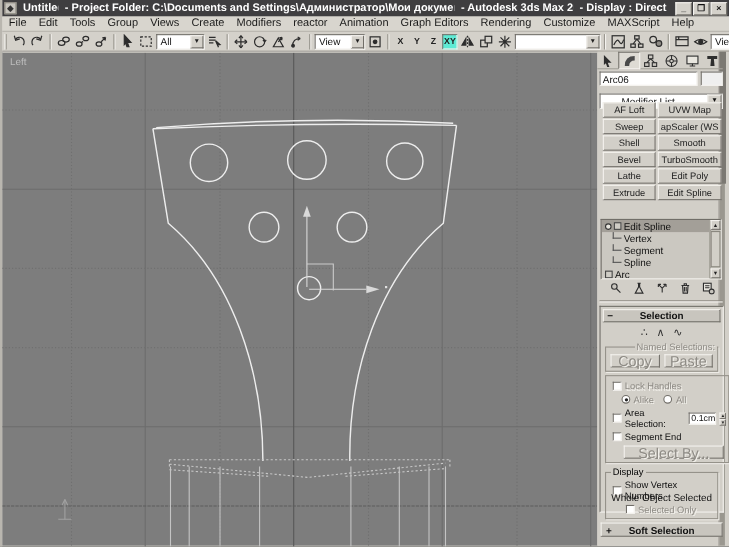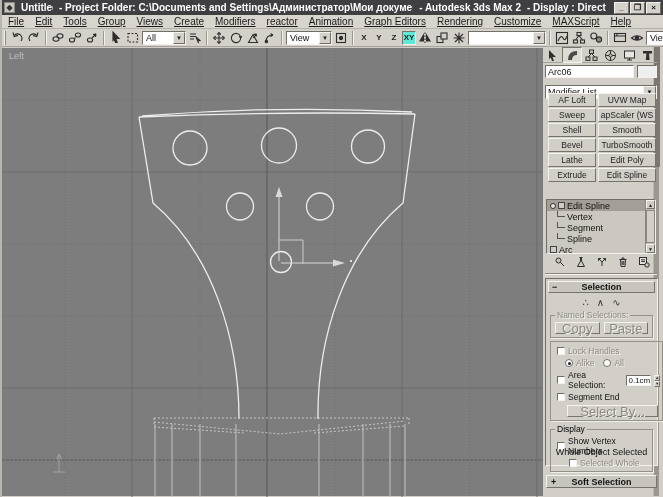--- a/index.html
+++ b/index.html
@@ -6,21 +6,21 @@
   *{box-sizing:border-box;font-family:"Liberation Sans",sans-serif;}
   .app{position:relative;width:663px;height:497px;background:#d2cfc8;overflow:hidden;border-left:2px solid #b9b6af;}
   
   .titlebar{height:15px;background:#3f3e40;display:flex;align-items:center;padding:0 2px;gap:6px;}
   .titlebar .tseg{color:#fff;font-size:10px;font-weight:bold;white-space:nowrap;overflow:hidden;}
   .appicon{width:11px;height:11px;flex:none;background:#c8c5be;border:1px solid #8a877f;display:flex;align-items:center;justify-content:center;font-size:8px;color:#333;}
   .winbtns{margin-left:auto;display:flex;gap:1px;flex:none;}
   .winbtn{width:15px;height:12px;background:#d4d1ca;border:1px solid;border-color:#f4f2ee #716e68 #716e68 #f4f2ee;font-size:8px;line-height:10px;text-align:center;color:#111;font-weight:bold;}
   
   .menubar{height:14px;background:#d8d5ce;display:flex;align-items:center;padding-left:6px;gap:11px;border-bottom:1px solid #b5b2ab;}
-  .menubar span{font-size:10px;color:#1a1a1a;white-space:nowrap;text-decoration:underline;}
+  .menubar span{font-size:10px;color:#1a1a1a;white-space:nowrap;}
   
   .toolbar{height:18px;background:#d4d1ca;display:flex;align-items:center;padding:0 2px;gap:1px;border-bottom:1px solid #a5a29b;}
   .grip{width:3px;height:14px;border-left:1px solid #f4f2ee;border-right:1px solid #8a877f;margin-right:2px;}
   .tsep{width:2px;height:14px;border-left:1px solid #9a978f;border-right:1px solid #f4f2ee;margin:0 2px;}
   .tbi{width:16px;height:15px;display:flex;align-items:center;justify-content:center;flex:none;}
   .tbi svg{display:block;}
   .tdrop{height:14px;background:#fff;border:1px solid;border-color:#716e68 #f4f2ee #f4f2ee #716e68;display:flex;align-items:center;font-size:9px;color:#111;padding-left:3px;position:relative;flex:none;}
   .tdrop .da{margin-left:auto;width:12px;height:12px;background:#d4d1ca;border:1px solid;border-color:#f4f2ee #716e68 #716e68 #f4f2ee;font-size:6px;text-align:center;line-height:11px;color:#222;}
   .axbtn{width:14px;height:14px;font-size:8px;font-weight:bold;color:#222;display:flex;align-items:center;justify-content:center;flex:none;}
   .axbtn.active{background:#5eead4;border:1px solid;border-color:#76736d #f4f2ee #f4f2ee #76736d;}
@@ -31,21 +31,21 @@
   
   .cpanel{position:relative;width:116px;height:449px;background:#d2cfc8;flex:none;font-size:9px;}
   .cp-scroll{position:absolute;right:0;top:0;width:6px;height:449px;background:#9a978f;border-left:1px solid #b9b6af;}
   .cp-scroll .thumb{position:absolute;left:0;top:0;width:6px;height:120px;background:#7b7872;}
   .cp-tabs{position:absolute;left:0;top:0;width:114px;height:16px;display:flex;border-bottom:1px solid #a5a29b;}
   .cptab{flex:1;height:16px;display:flex;align-items:center;justify-content:center;}
   .cptab.active{background:#dedbd4;border:1px solid;border-color:#76736d #f4f2ee #f4f2ee #76736d;}
   .cp-row{position:absolute;left:2px;width:112px;display:flex;gap:3px;}
   .fieldw{height:13px;background:#fff;border:1px solid;border-color:#716e68 #f4f2ee #f4f2ee #716e68;font-size:9px;padding:0 2px;color:#111;display:flex;align-items:center;}
   .swatch{width:20px;height:13px;background:#efefef;border:1px solid;border-color:#716e68 #f4f2ee #f4f2ee #716e68;}
-  .ddfull{width:112px;height:14px;background:#fff;border:1px solid;border-color:#716e68 #f4f2ee #f4f2ee #716e68;display:flex;align-items:center;font-size:9px;color:#111;padding-left:2px;}
+  .ddfull{width:112px;height:14px;background:#fff;border:1px solid;border-color:#716e68 #f4f2ee #f4f2ee #716e68;display:flex;align-items:center;font-size:9px;color:#111;padding-left:19px;}
   .ddfull .da{margin-left:auto;width:13px;height:12px;background:#d4d1ca;border:1px solid;border-color:#f4f2ee #716e68 #716e68 #f4f2ee;font-size:6px;text-align:center;line-height:11px;}
   .modgrid{position:absolute;left:5px;top:46px;width:108px;display:grid;grid-template-columns:48px 58px;grid-auto-rows:15px;gap:0 2px;}
   .modbtn{height:14px;background:#d2cfc8;border:1px solid;border-color:#f4f2ee #76736d #76736d #f4f2ee;font-size:8.5px;color:#222;display:flex;align-items:center;justify-content:center;overflow:hidden;white-space:nowrap;}
   .stack{position:absolute;left:3px;top:152px;width:110px;height:55px;background:#cbc8c1;border:1px solid;border-color:#716e68 #f4f2ee #f4f2ee #716e68;display:flex;}
   .stackrows{flex:1;overflow:hidden;}
   .srow{height:11px;display:flex;align-items:center;font-size:9px;color:#111;padding-left:3px;gap:2px;white-space:nowrap;}
   .srow.active{background:#a39f98;}
   .srow .bulb{width:6px;height:6px;border:1px solid #333;border-radius:50%;background:#e8e6df;flex:none;}
   .srow .mico{width:7px;height:7px;border:1px solid #444;flex:none;background:#cfccc5;}
   .srow.child{padding-left:10px;}
@@ -54,21 +54,21 @@
   .sbtn{height:9px;background:#d2cfc8;border:1px solid;border-color:#f4f2ee #76736d #76736d #f4f2ee;font-size:5px;text-align:center;line-height:8px;color:#222;}
   .sthumb{flex:1;margin:1px 0;background:#d2cfc8;border:1px solid #8a877f;}
   .stacktools{position:absolute;left:4px;top:209px;width:110px;height:14px;display:flex;gap:9px;align-items:center;justify-content:center;}
   .cp-hr{position:absolute;left:2px;top:226px;width:112px;border-top:1px solid #8a877f;border-bottom:1px solid #f4f2ee;}
   .rollout{position:absolute;left:2px;top:231px;width:113px;height:188px;border:1px solid;border-color:#716e68 #f4f2ee #f4f2ee #716e68;background:#d2cfc8;}
   .rhead{margin:2px;height:12px;background:#c8c5be;border:1px solid;border-color:#f4f2ee #76736d #76736d #f4f2ee;font-size:9px;font-weight:bold;color:#111;display:flex;align-items:center;justify-content:center;position:relative;}
   .rhead .pm{position:absolute;left:3px;font-weight:bold;font-size:9px;}
   .soicons{height:14px;display:flex;align-items:center;justify-content:center;gap:8px;color:#333;font-size:10px;}
   fieldset{margin:1px 4px 3px 4px;border:1px solid #95928a;box-shadow:1px 1px 0 #f0eee9;padding:2px 2px 3px 2px;}
   fieldset legend{font-size:8.5px;padding:0 2px;margin-left:2px;}
-  .dis{color:#8e8b85;text-shadow:1px 1px 0 #f2f0eb;}
+  .dis{color:#8e8b85;text-shadow:1px 1px 0 #f2f0eb;text-align:right;}
   .gbtn{height:12px;background:#d2cfc8;border:1px solid;border-color:#f4f2ee #76736d #76736d #f4f2ee;font-size:13px;display:flex;align-items:center;justify-content:center;flex:1;}
   .ckrow{display:flex;align-items:center;gap:3px;font-size:8.5px;margin:2px 0 0 4px;color:#111;}
   .ck{width:8px;height:8px;background:#fff;border:1px solid;border-color:#716e68 #f4f2ee #f4f2ee #716e68;flex:none;}
   .rd{width:8px;height:8px;background:#fff;border:1px solid #716e68;border-radius:50%;flex:none;position:relative;}
   .rd.sel:after{content:"";position:absolute;left:2px;top:2px;width:3px;height:3px;border-radius:50%;background:#222;}
   .spin{width:30px;height:11px;background:#fff;border:1px solid;border-color:#716e68 #f4f2ee #f4f2ee #716e68;font-size:8px;display:flex;align-items:center;padding-left:2px;color:#111;margin-left:11px;}
   .spinbtns{width:8px;height:11px;display:flex;flex-direction:column;}
   .spinbtns div{flex:1;background:#d2cfc8;border:1px solid;border-color:#f4f2ee #76736d #76736d #f4f2ee;font-size:4px;line-height:4px;text-align:center;color:#222;}
   .status{position:absolute;left:0;top:168px;width:100%;text-align:center;font-size:9px;color:#111;}
   .softsel{position:absolute;left:3px;top:428px;width:111px;height:13px;background:#c8c5be;border:1px solid;border-color:#f4f2ee #76736d #76736d #f4f2ee;font-size:9px;font-weight:bold;color:#111;display:flex;align-items:center;justify-content:center;position:absolute;}
@@ -497,21 +497,21 @@
             </div>
         </fieldset>
         <fieldset>
           <legend>Display</legend>
           <div class="ckrow" style="margin-top:0">
               <span class="ck"></span>
               <span>Show Vertex Numbers</span>
             </div>
           <div class="ckrow" style="margin-left:16px">
               <span class="ck"></span>
-              <span class="dis">Selected Whole</span>
+              <span class="dis">Selected Only</span>
             </div>
         </fieldset>
         <div class="status">Whole Object Selected</div>
       </div>
 
       <div class="softsel">
         <span class="pm">+</span>
         <span>Soft Selection</span>
       </div>
     </div>

